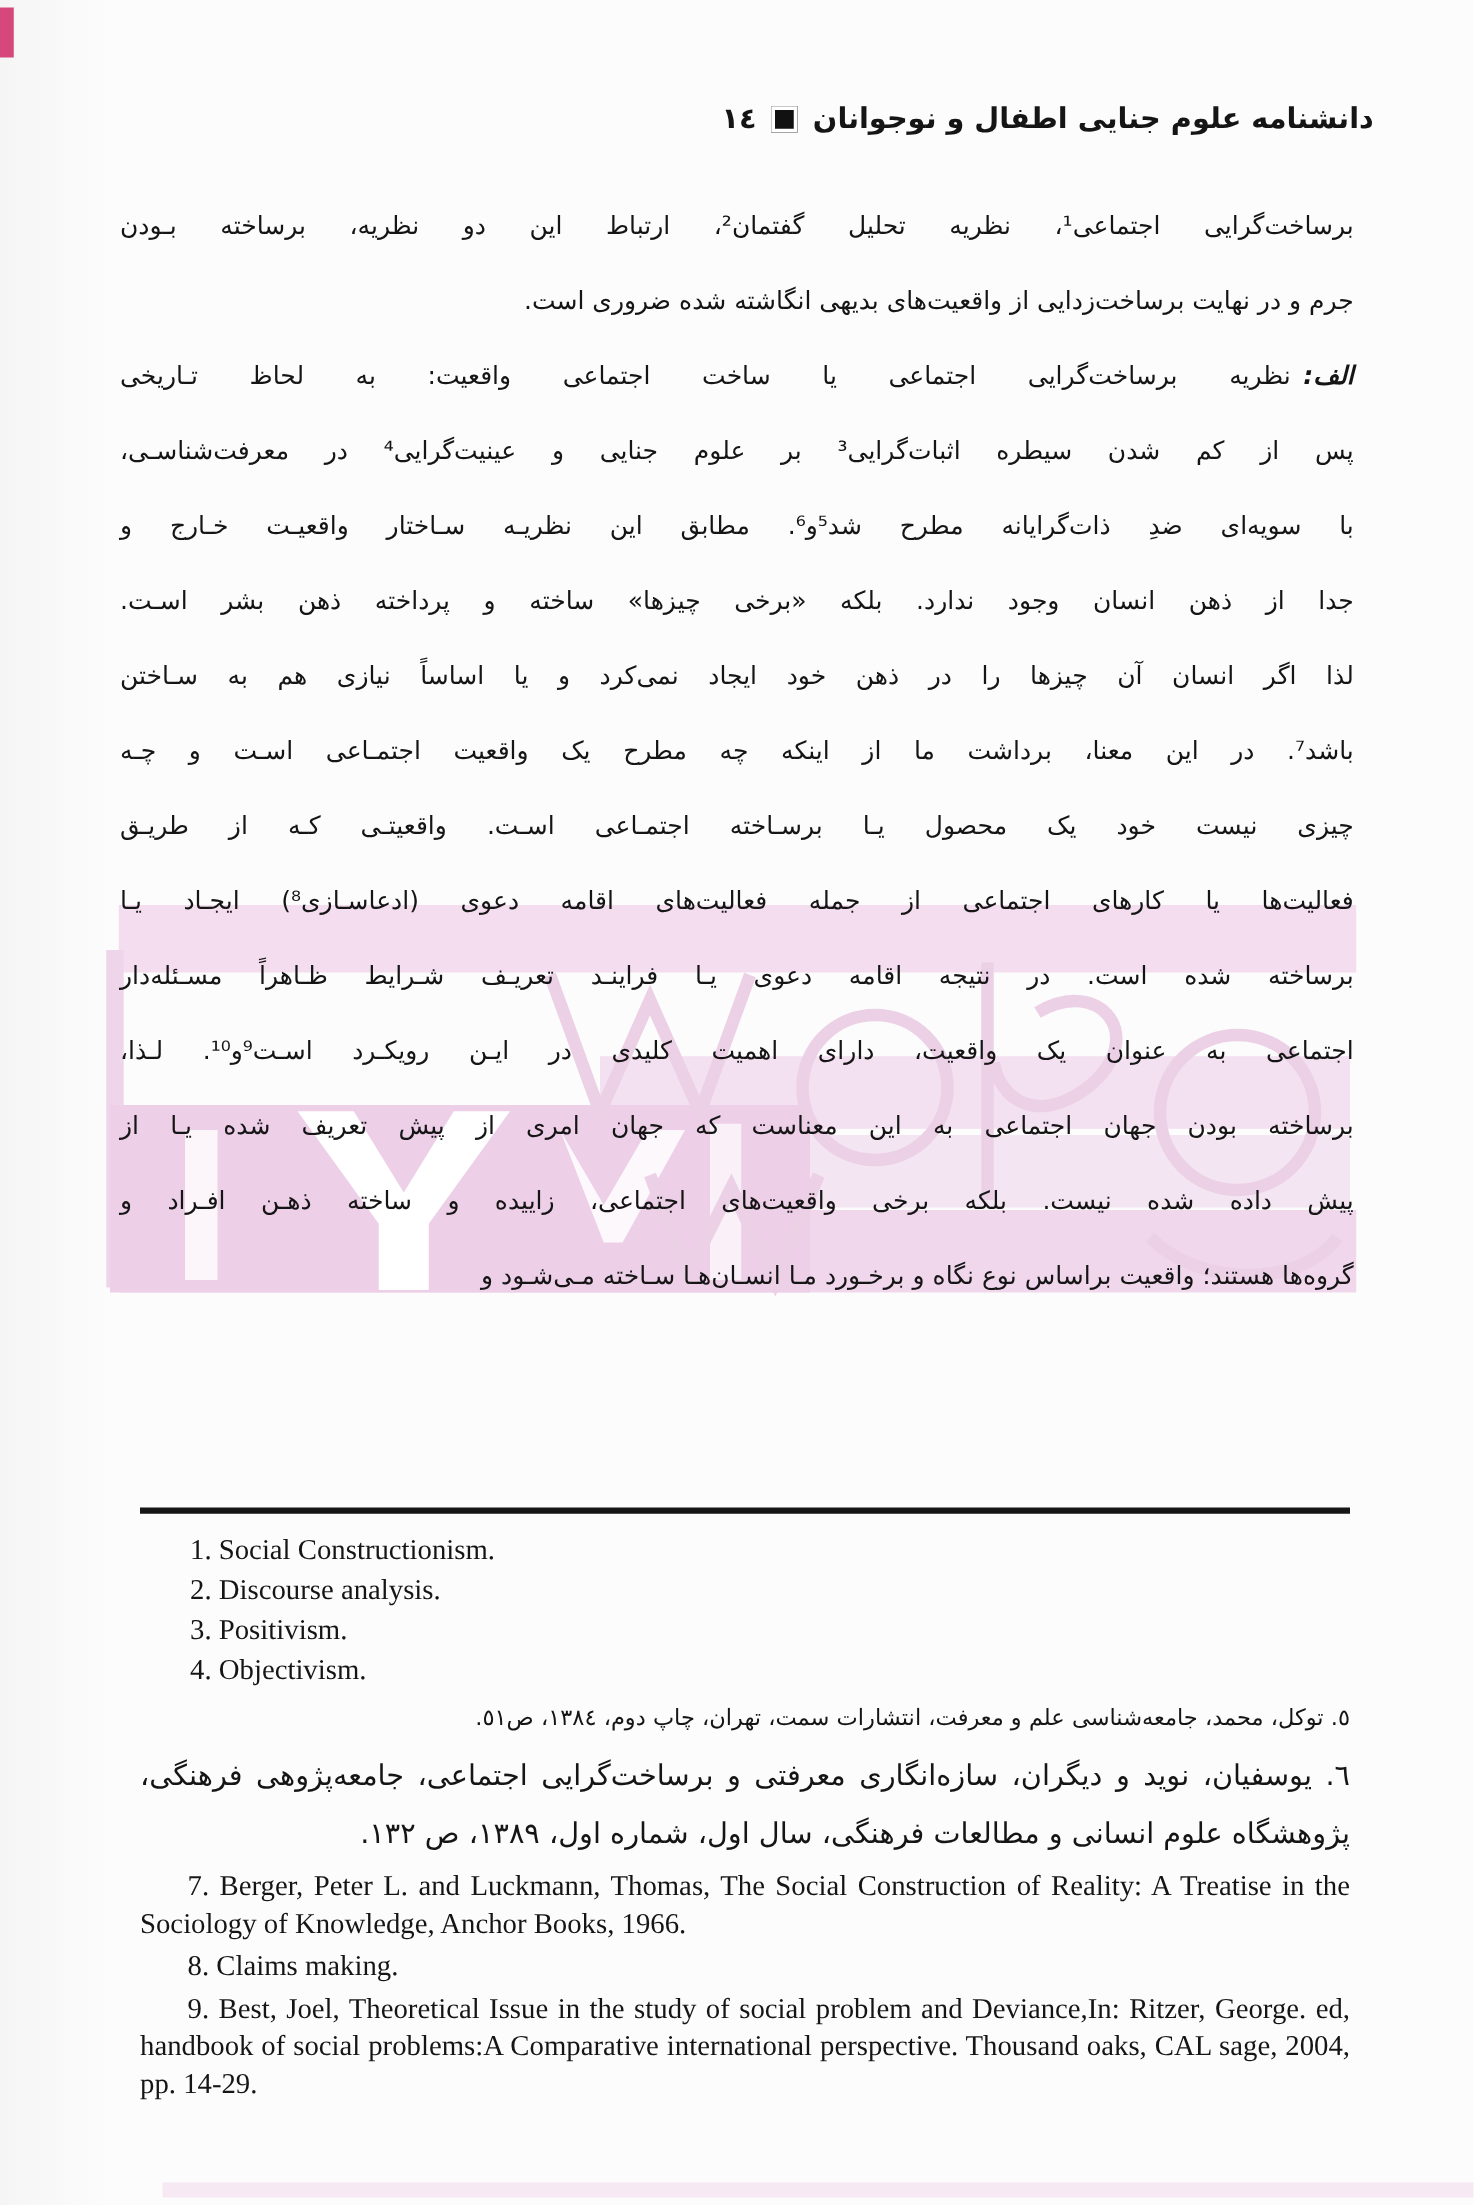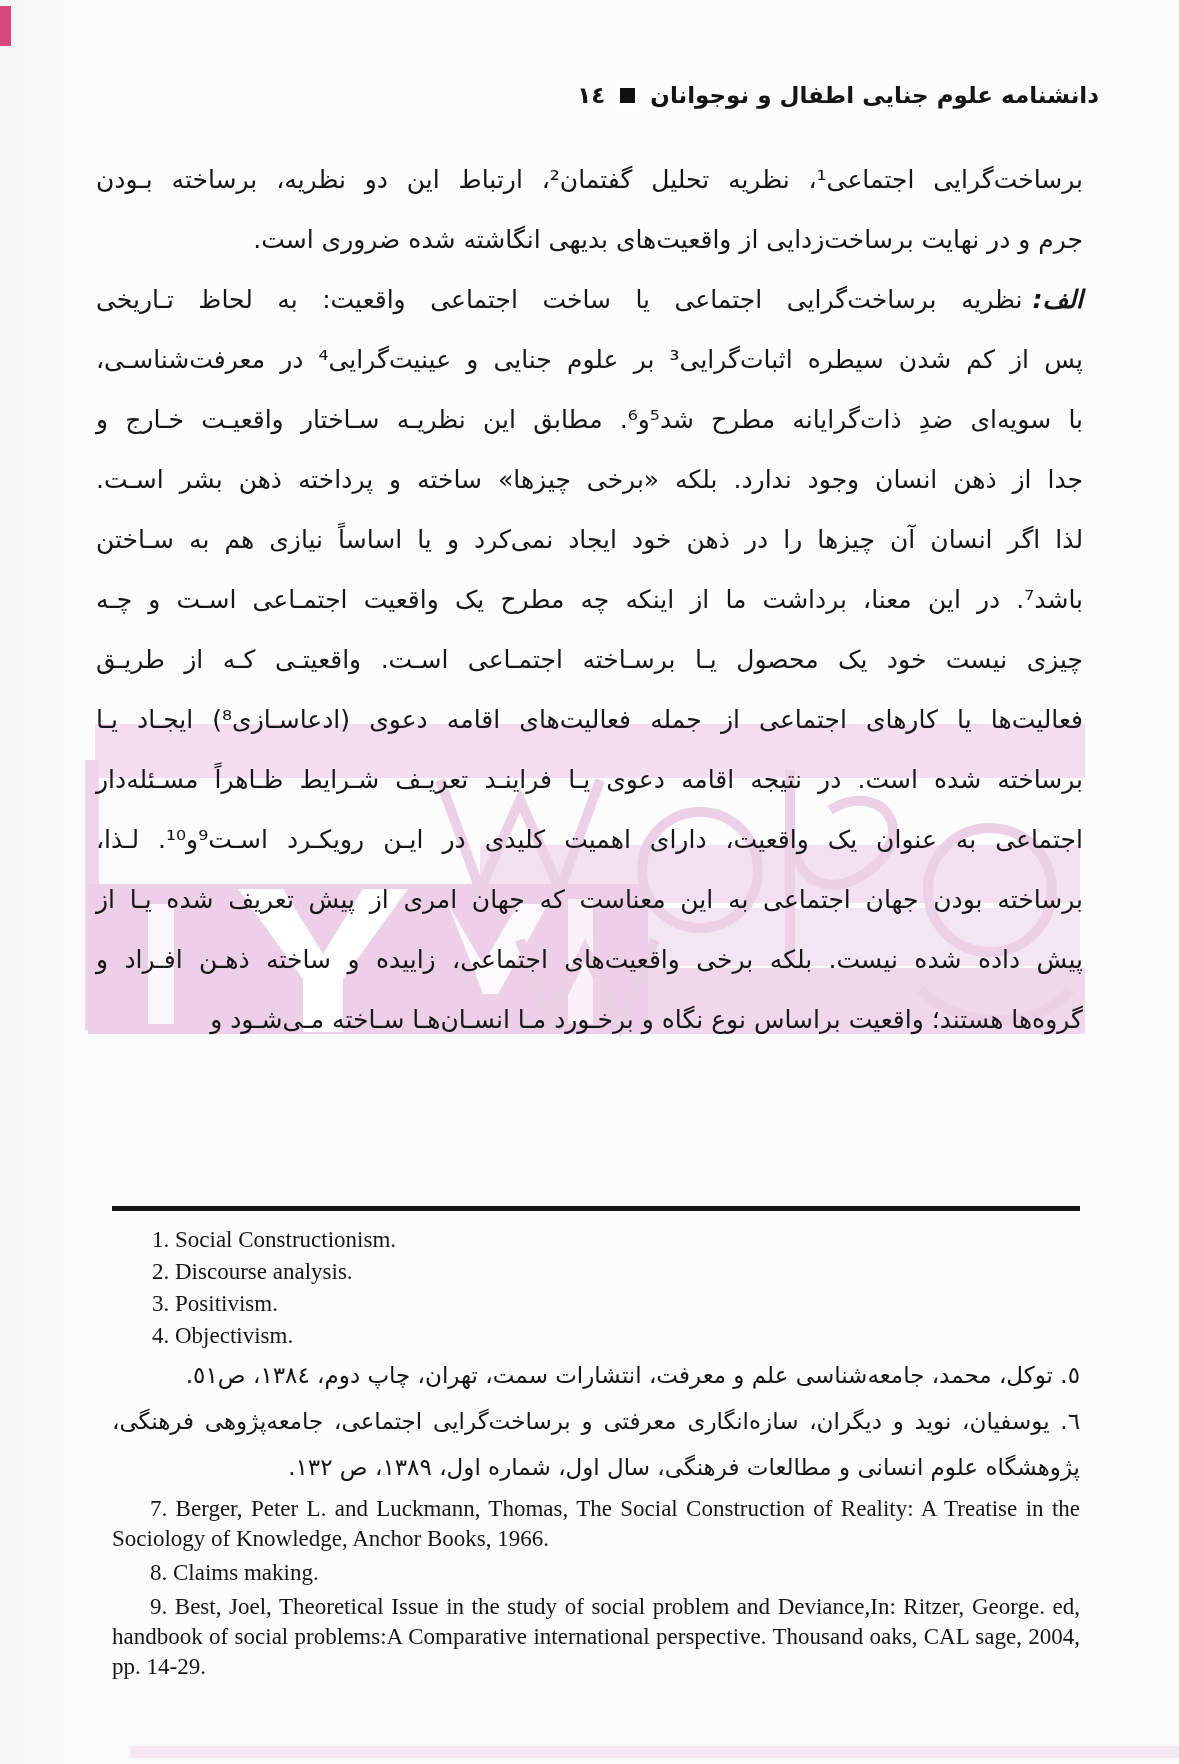--- a/index.html
+++ b/index.html
@@ -15,36 +15,36 @@
     font-size:23px;font-weight:bold;z-index:3;
   }
   .page-marker{
     width:21px;height:21px;background:#111;
     box-shadow:inset 0 0 0 3px #fff, inset 0 0 0 10px #111;
     flex:0 0 auto;
   }
   
   .body-block{position:absolute;top:150px;right:96px;left:96px;z-index:2;}
   .bline{
-    height:60px;line-height:60px;font-size:25px;direction:rtl;
+    height:60px;line-height:60px;font-size:20px;direction:rtl;
     text-align:justify;text-align-last:justify;white-space:normal;
     overflow:visible;position:relative;
   }
   .bline.end{text-align-last:right;}
   .plead{font-weight:bold;margin-left:10px;font-style:italic;}
   
   .wm{position:absolute;inset:0;z-index:1;pointer-events:none;}
   .wm-bar{position:absolute;background:#f3ddef;}
   .wm-block{position:absolute;background:#edcfe7;}
   .wm-corner{position:absolute;background:#d6487c;}
   
   .fnrule{position:absolute;top:1206px;left:112px;width:968px;height:5px;background:#161616;z-index:3;}
   .fnblock{position:absolute;top:1224px;left:112px;width:968px;z-index:3;}
   .fn-lat{font-family:"Liberation Serif",serif;font-size:23px;line-height:32px;padding-left:40px;}
-  .fn-fa{direction:rtl;font-size:23px;line-height:46px;text-align:justify;text-align-last:right;}
+  .fn-fa{direction:rtl;font-size:18px;line-height:46px;text-align:justify;text-align-last:right;}
   .fn-fa2{direction:rtl;font-size:23px;line-height:46px;text-align:justify;}
   .fn-en{font-family:"Liberation Serif",serif;font-size:23px;line-height:30px;text-align:justify;text-indent:38px;margin-top:4px;}
 </style>
 </head>
 <body>
 
 <div class="page">
 
   <div class="wm-corner" style="left:0;top:6px;width:11px;height:40px;"></div>
 

